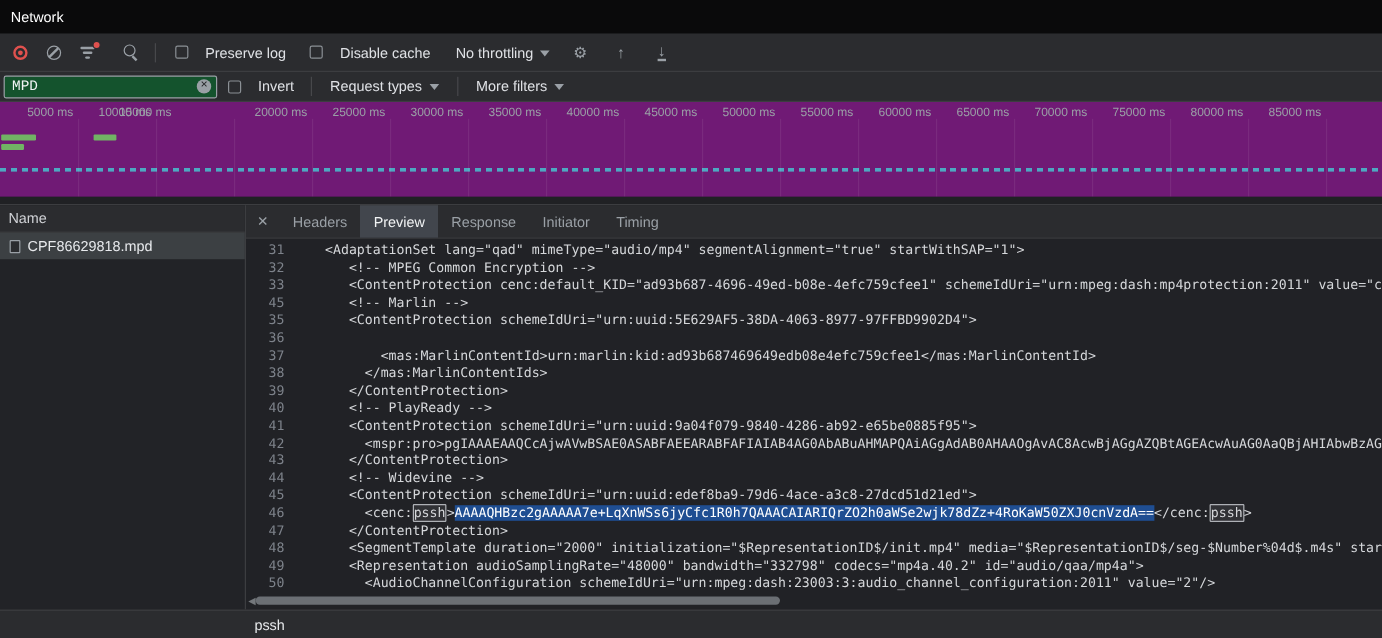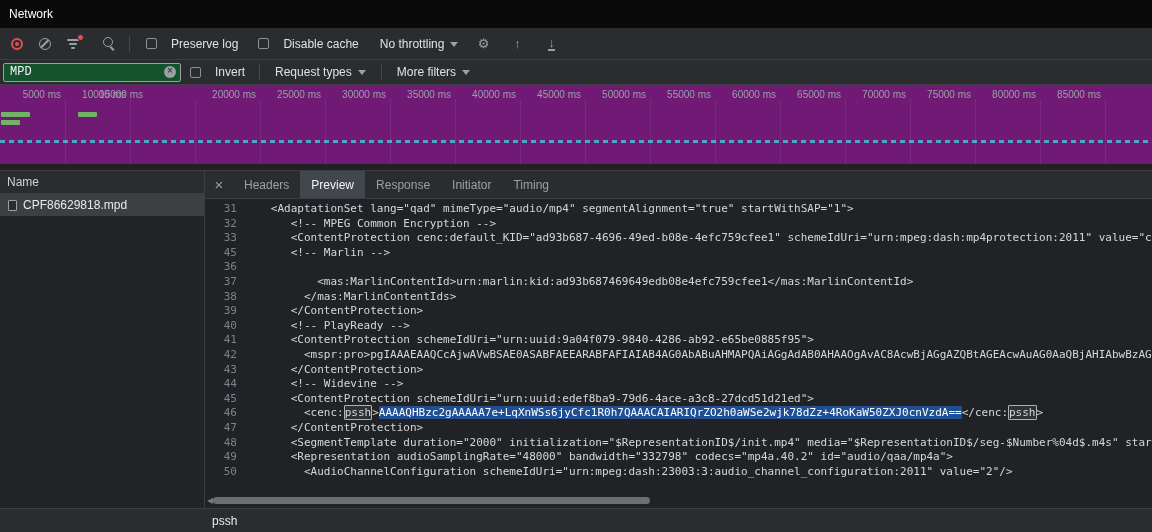--- a/index.html
+++ b/index.html
@@ -207,20 +207,21 @@
           <div class="tab">Response</div>
           <div class="tab">Initiator</div>
           <div class="tab">Timing</div>
         </div>
       <div class="code-area">
         <div>
             <div class="code-line"><span class="ln">31</span><span class="lt"><span>   &lt;AdaptationSet lang="qad" mimeType="audio/mp4" segmentAlignment="true" startWithSAP="1"&gt;</span></span></div>
             <div class="code-line"><span class="ln">32</span><span class="lt"><span>      &lt;!-- MPEG Common Encryption --&gt;</span></span></div>
             <div class="code-line"><span class="ln">33</span><span class="lt"><span>      &lt;ContentProtection cenc:default_KID="ad93b687-4696-49ed-b08e-4efc759cfee1" schemeIdUri="urn:mpeg:dash:mp4protection:2011" value="cenc"/&gt;</span></span></div>
             <div class="code-line"><span class="ln">45</span><span class="lt"><span>      &lt;!-- Marlin --&gt;</span></span></div>
+            <div class="code-line"><span class="ln">35</span><span class="lt"><span>      &lt;ContentProtection schemeIdUri="urn:uuid:5E629AF5-38DA-4063-8977-97FFBD9902D4"&gt;</span></span></div>
             <div class="code-line"><span class="ln">36</span></div>
             <div class="code-line"><span class="ln">37</span><span class="lt"><span>          &lt;mas:MarlinContentId&gt;urn:marlin:kid:ad93b687469649edb08e4efc759cfee1&lt;/mas:MarlinContentId&gt;</span></span></div>
             <div class="code-line"><span class="ln">38</span><span class="lt"><span>        &lt;/mas:MarlinContentIds&gt;</span></span></div>
             <div class="code-line"><span class="ln">39</span><span class="lt"><span>      &lt;/ContentProtection&gt;</span></span></div>
             <div class="code-line"><span class="ln">40</span><span class="lt"><span>      &lt;!-- PlayReady --&gt;</span></span></div>
             <div class="code-line"><span class="ln">41</span><span class="lt"><span>      &lt;ContentProtection schemeIdUri="urn:uuid:9a04f079-9840-4286-ab92-e65be0885f95"&gt;</span></span></div>
             <div class="code-line"><span class="ln">42</span><span class="lt"><span>        &lt;mspr:pro&gt;pgIAAAEAAQCcAjwAVwBSAE0ASABFAEEARABFAFIAIAB4AG0AbABuAHMAPQAiAGgAdAB0AHAAOgAvAC8AcwBjAGgAZQBtAGEAcwAuAG0AaQBjAHIAbwBzAG9mAHQALgBjAG8AbQAvAEQAUgBNAA</span></span></div>
             <div class="code-line"><span class="ln">43</span><span class="lt"><span>      &lt;/ContentProtection&gt;</span></span></div>
             <div class="code-line"><span class="ln">44</span><span class="lt"><span>      &lt;!-- Widevine --&gt;</span></span></div>
             <div class="code-line"><span class="ln">45</span><span class="lt"><span>      &lt;ContentProtection schemeIdUri="urn:uuid:edef8ba9-79d6-4ace-a3c8-27dcd51d21ed"&gt;</span></span></div>

